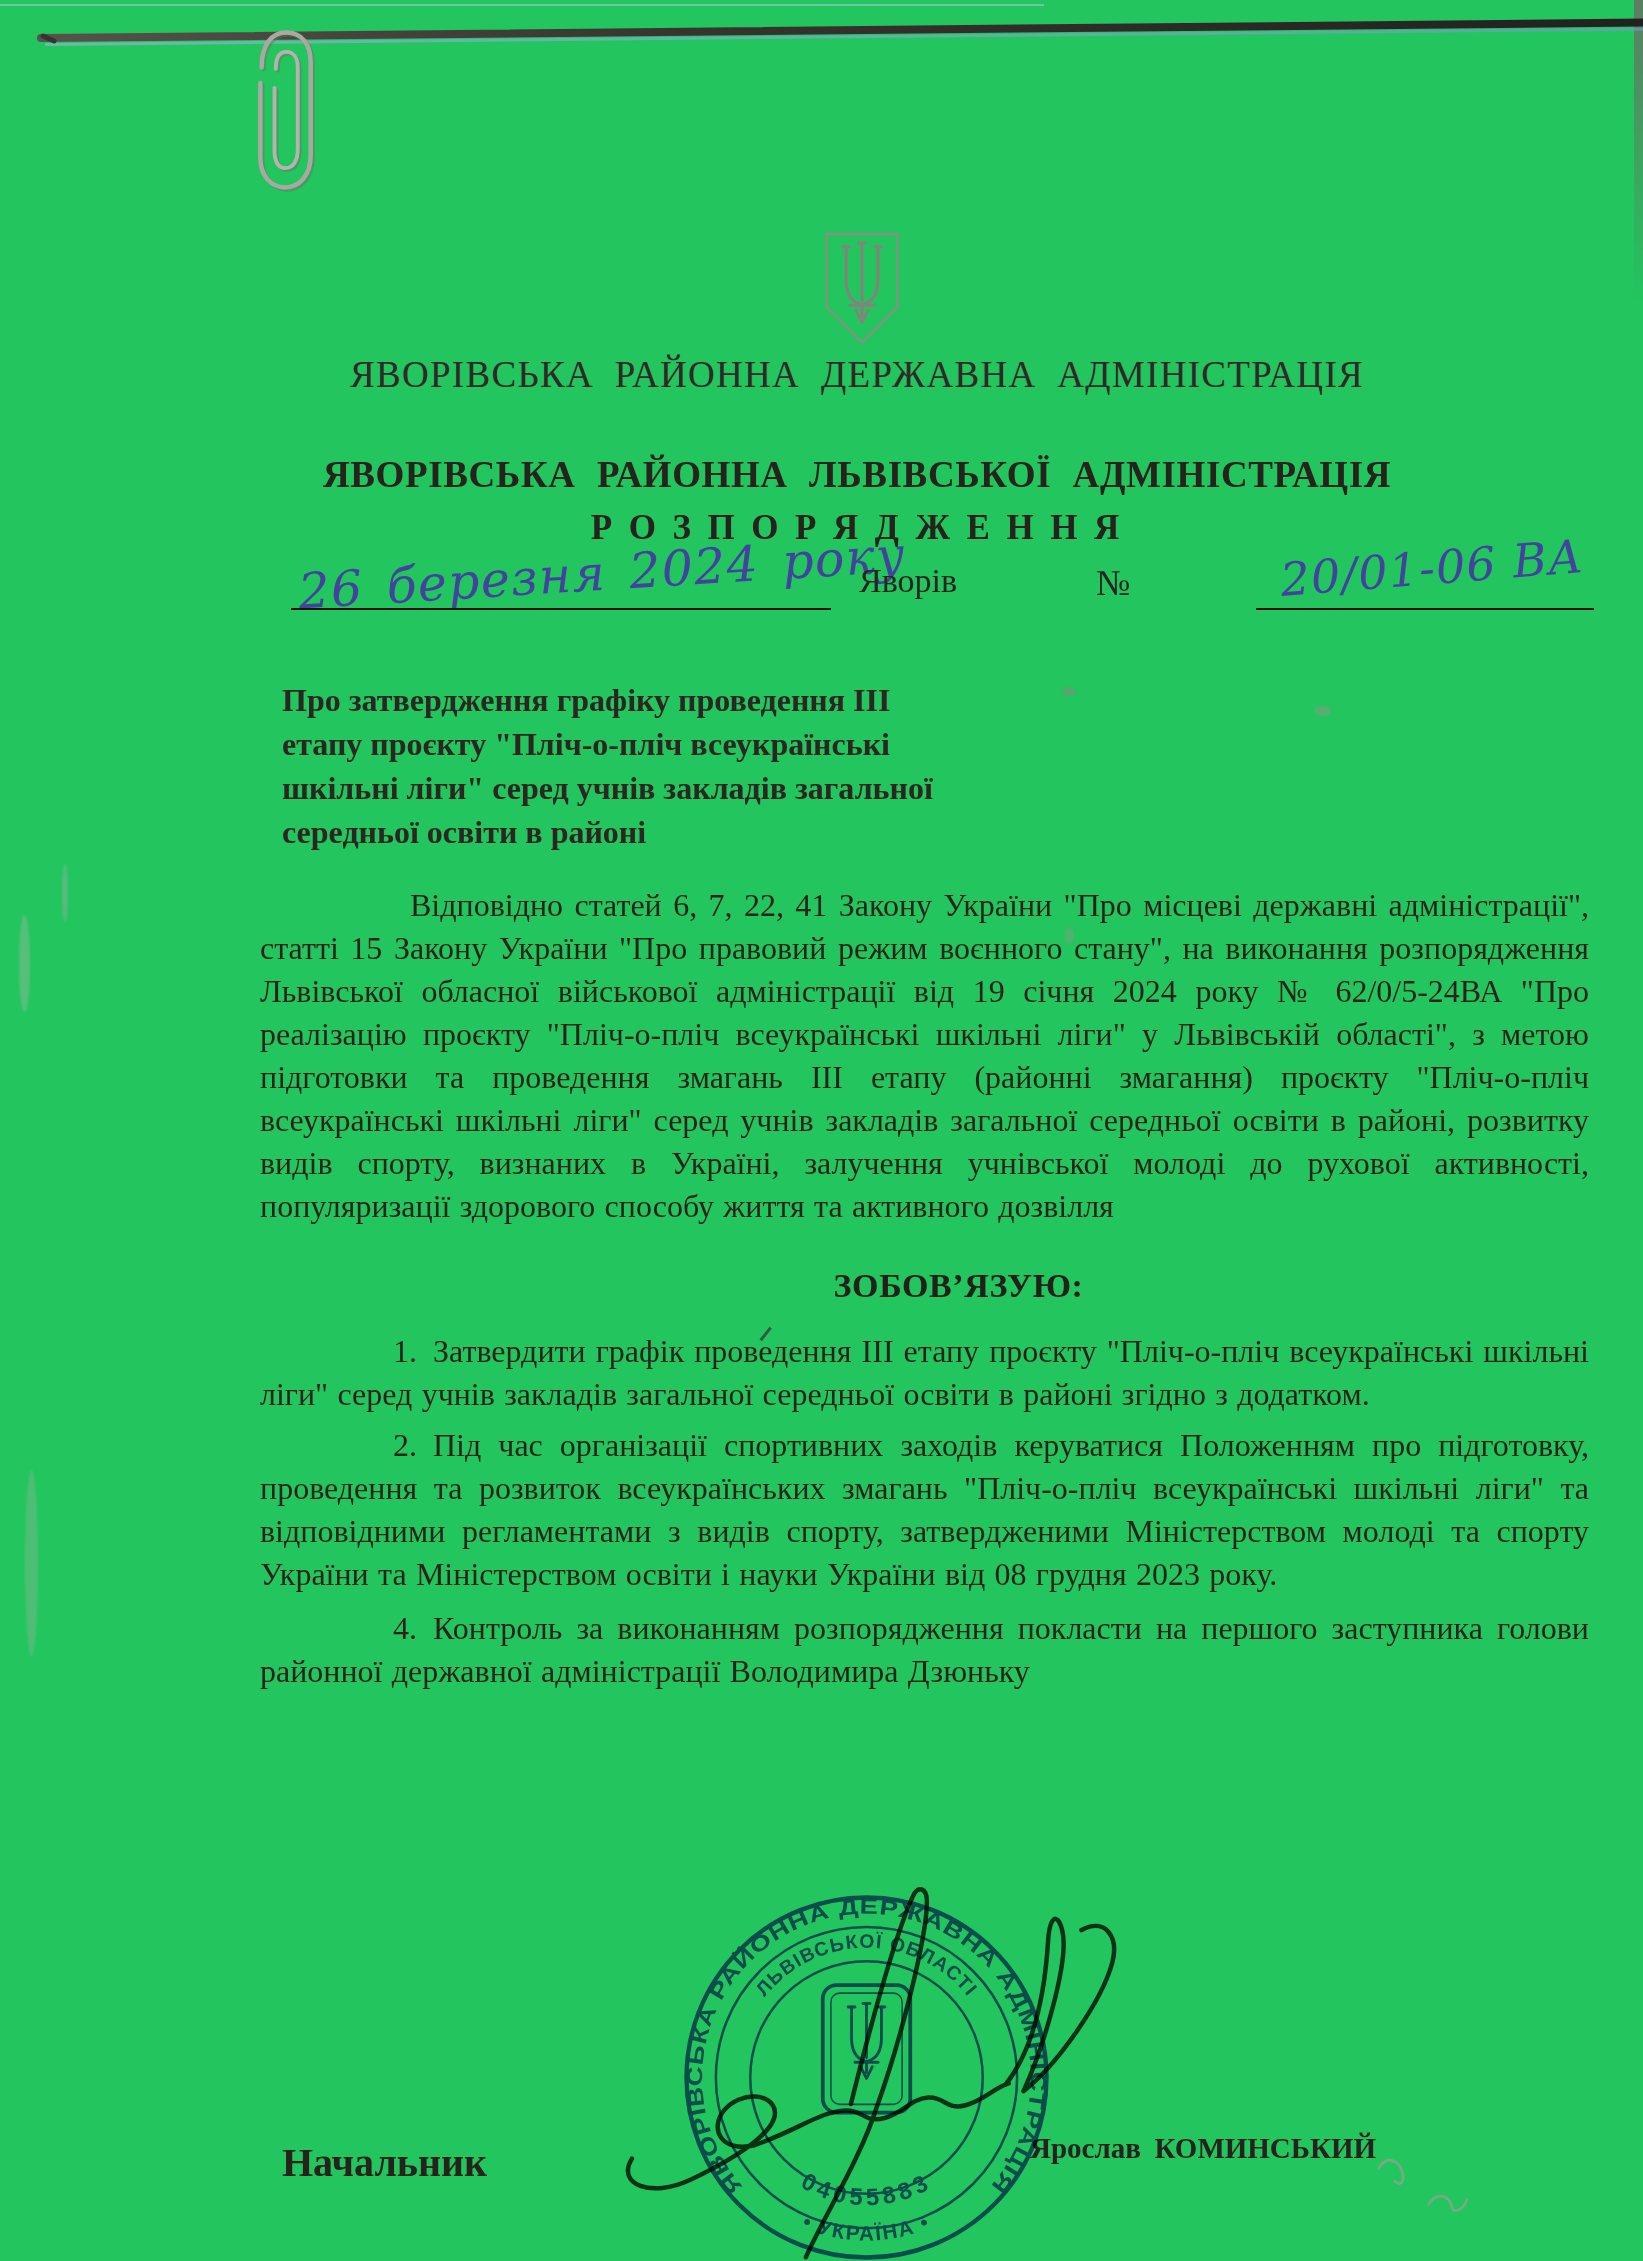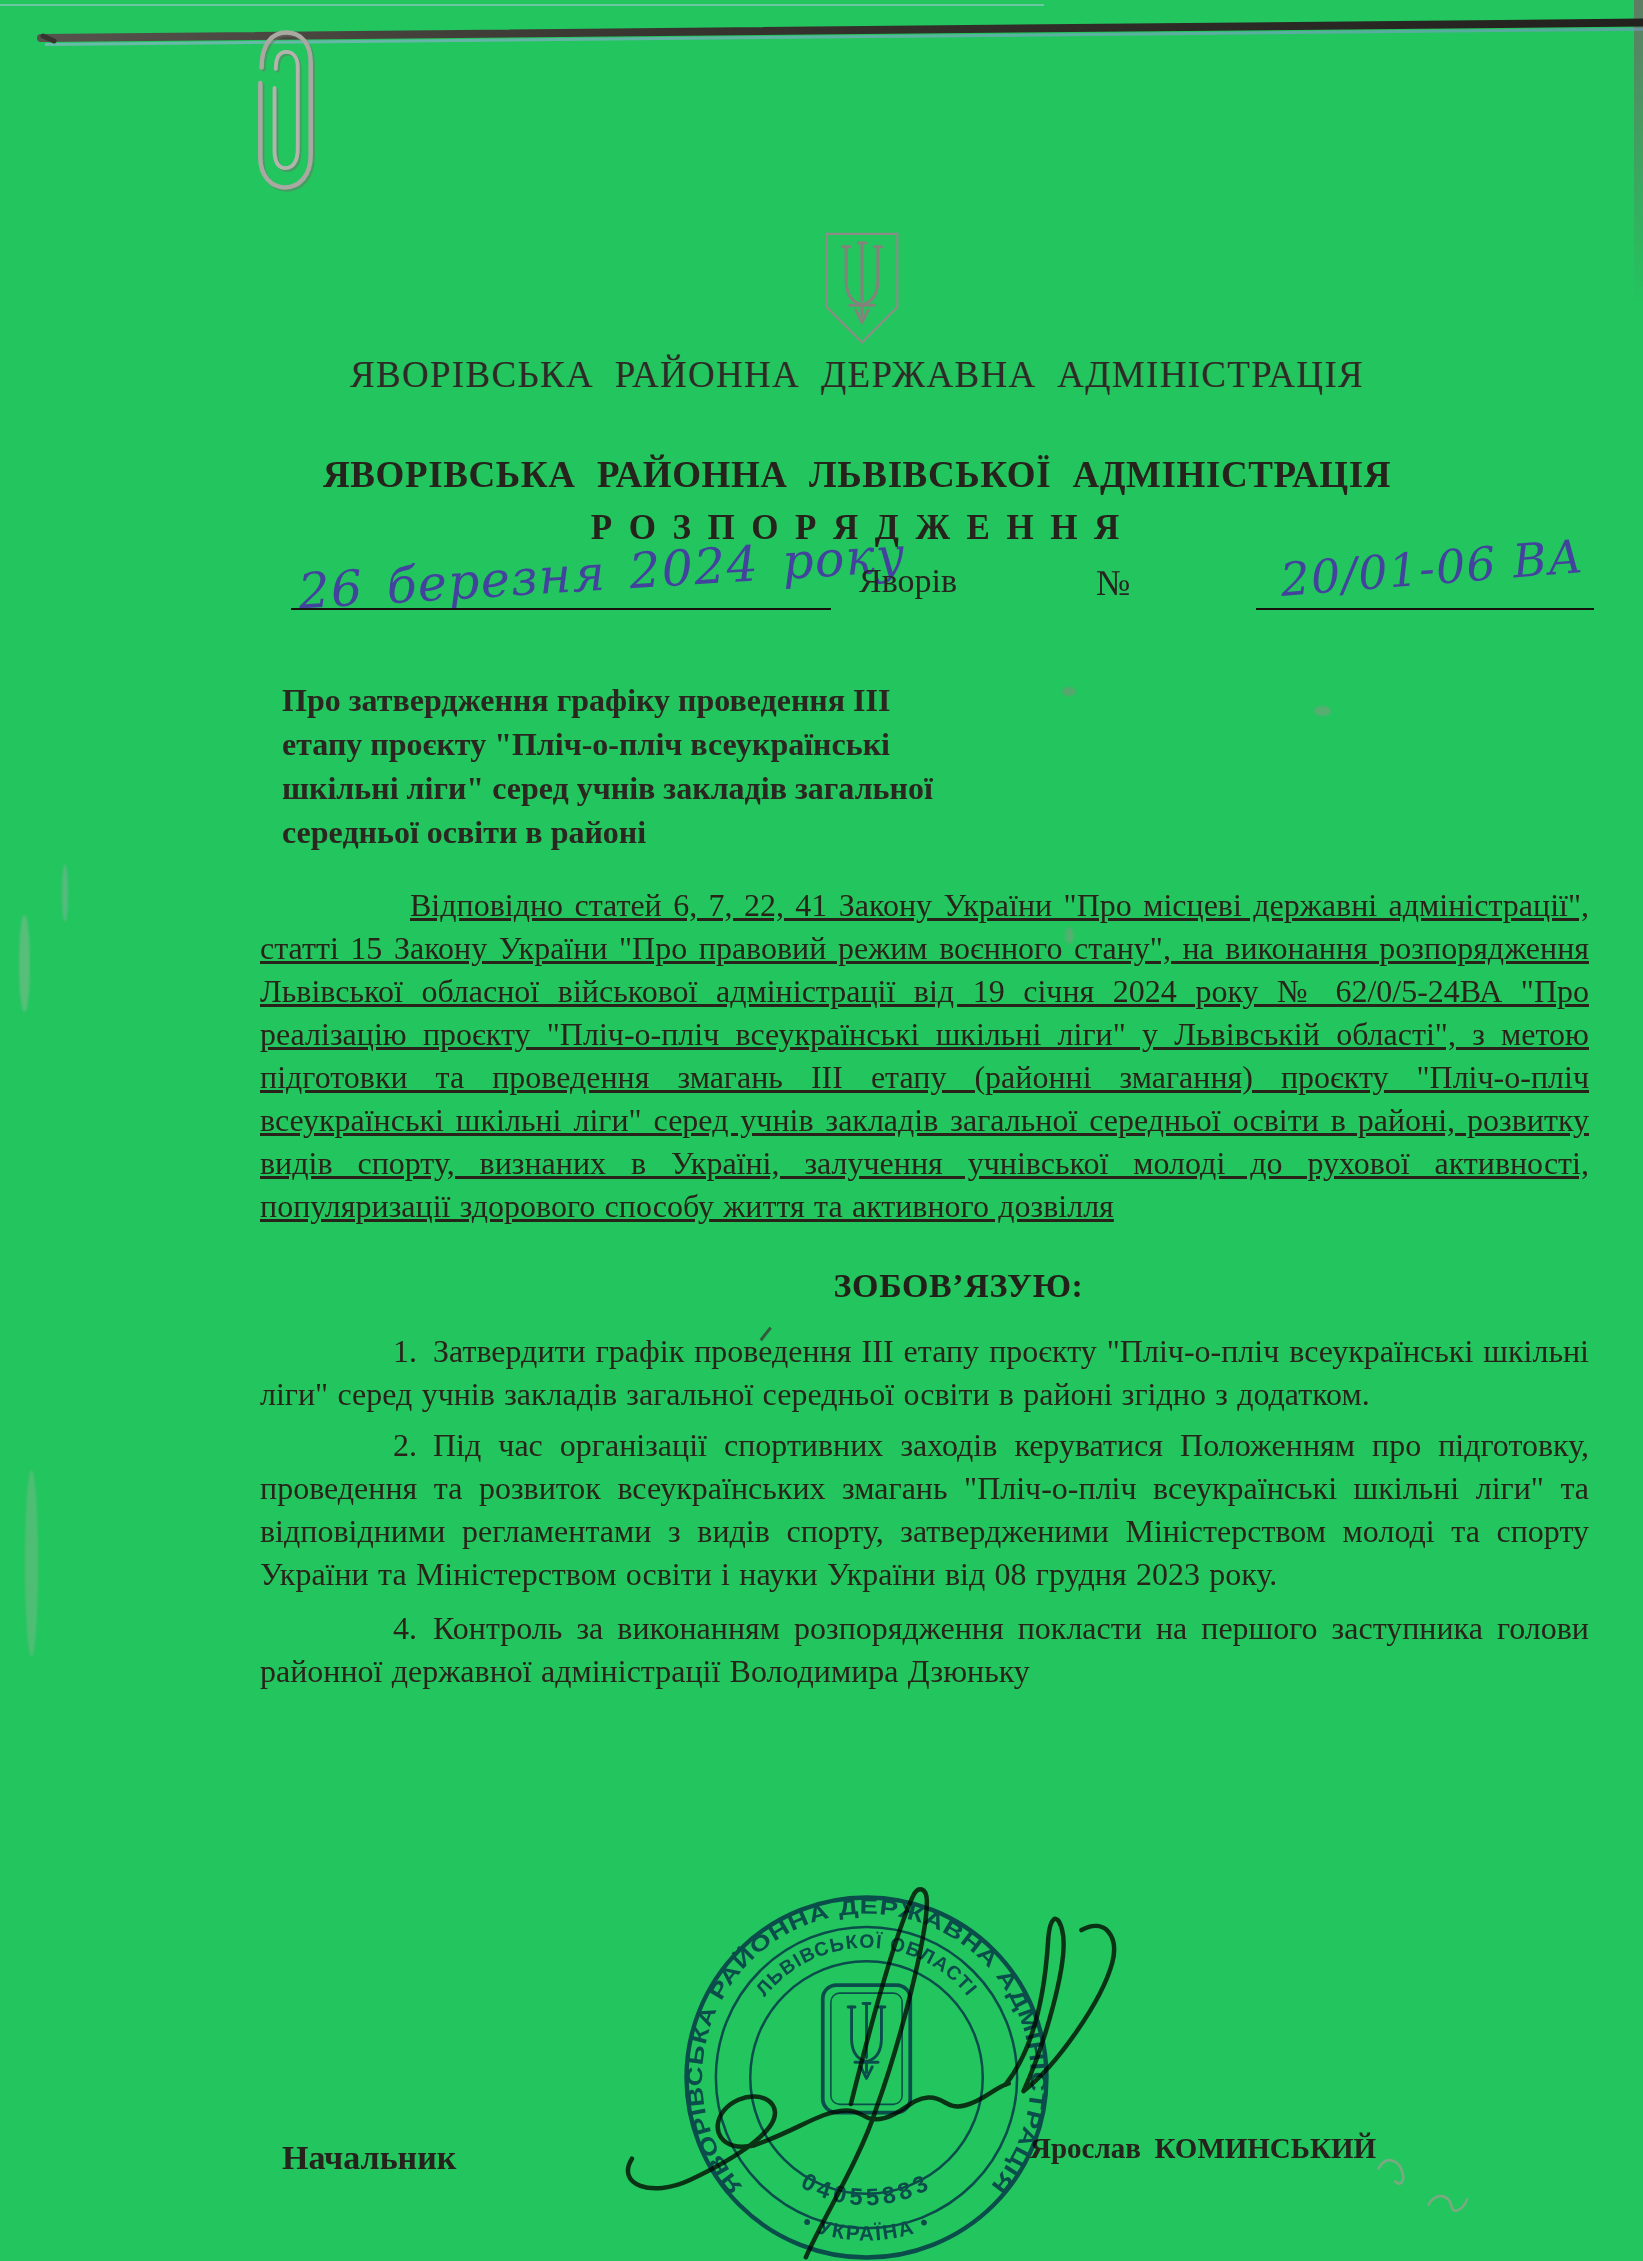--- a/index.html
+++ b/index.html
@@ -29,29 +29,29 @@
   .rule-date{left:291px;top:608px;width:540px;}
   .rule-number{left:1256px;top:608px;width:338px;}
   .place{left:859px;top:562px;font-size:34px;}
   .numsign{left:1096px;top:562px;font-size:36px;}
   
   .subject{left:282px;top:678px;width:793px;font-size:32px;line-height:44px;font-weight:700;
            color:#2b2620;white-space:pre-line;}
   
   .bodycol{left:260px;top:884px;width:1329px;font-size:32px;line-height:43px;text-align:justify;color:#292419;}
   .bodycol p{margin:0;word-spacing:1.3px;}
-  p.preamble{text-indent:150px;text-decoration:underline;}
+  p.preamble{text-indent:150px;}
   .obligate{margin:36px 0 0 68px !important;font-size:34px;font-weight:700;letter-spacing:0.6px;color:#23201a;text-align:center;}
   p.item{text-indent:133px;}
   p.item-1{margin-top:23px !important;}
   p.item-2{margin-top:7.7px !important;}
   p.item-3{margin-top:5.2px !important;}
   p.item-4{margin-top:11.6px !important;}
   
-  .role{left:282px;top:2139px;font-size:34px;font-weight:700;color:#26221c;}
+  .role{left:282px;top:2139px;font-size:40px;font-weight:700;color:#26221c;}
   .sig-name{left:1030px;top:2132px;font-size:29px;font-weight:700;color:#26221c;word-spacing:6.4px;}
   
   .stamp{left:679px;top:1890px;width:375px;height:375px;mix-blend-mode:multiply;opacity:.9;z-index:2;}
   .stamp text{font-family:"Liberation Sans", sans-serif;fill:#3353c2;}
   .st-outer{font-size:34px;font-weight:700;letter-spacing:1px;}
   .st-mid{font-size:31px;font-weight:700;letter-spacing:2px;}
   .st-code{font-size:38px;font-weight:700;letter-spacing:7px;}
   .st-country{font-size:33px;font-weight:700;letter-spacing:3px;}
   .signature-svg{left:593px;top:1885px;width:548px;height:380px;mix-blend-mode:multiply;z-index:3;}
   .paperclip{left:250px;top:26px;width:71px;height:168px;z-index:6;}

